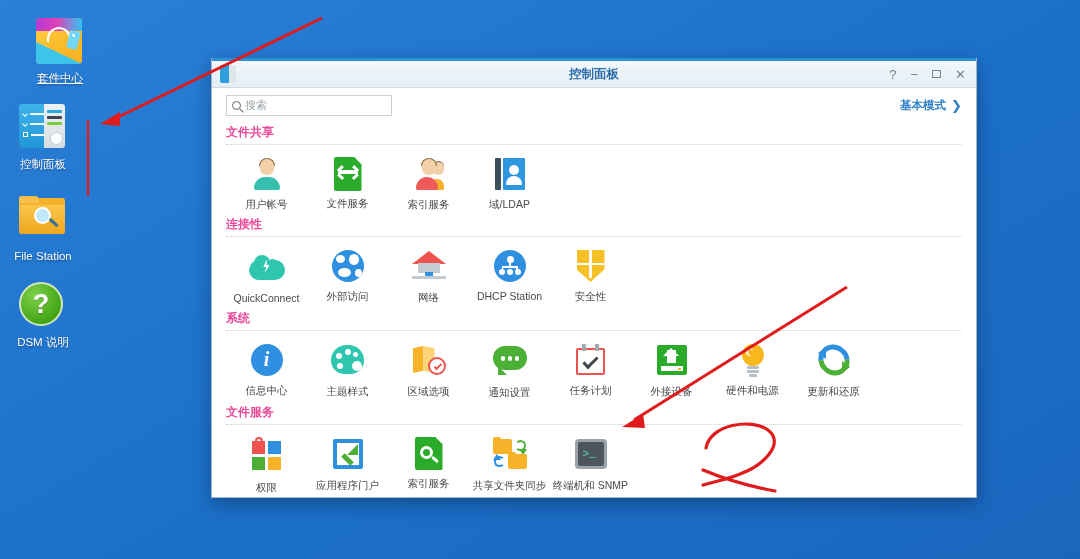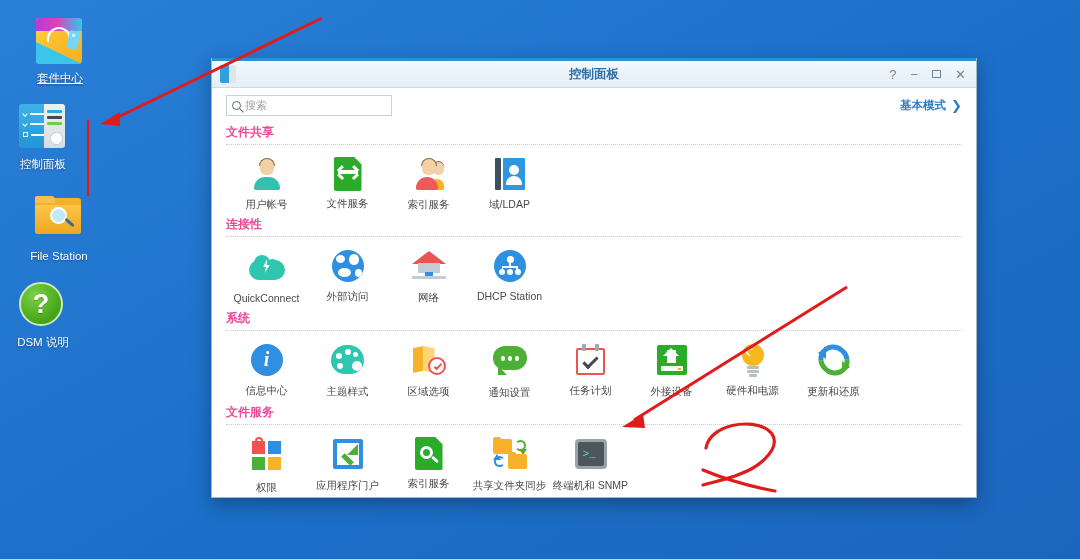--- a/index.html
+++ b/index.html
@@ -354,21 +354,21 @@
           <div class="bar" style="top:6px; background:#2aa9e0;"></div>
           <div class="bar" style="top:12px; background:#3f4a52;"></div>
           <div class="bar" style="top:18px; background:#7ccb3f;"></div>
           <div class="knob"></div>
         </div>
       </div>
     </div>
     <span class="lbl">控制面板</span>
   </div>
 
-  <div class="dicon" style="left:16px; top:196px;">
+  <div class="dicon" style="left:0px; top:196px;">
     <div class="glyph">
       <div class="fs">
           <div class="back"></div>
           <div class="tab"></div>
           <div class="front"></div>
         <div class="lens"></div>
           <div class="stick"></div>
         </div>
     </div>
     <span class="lbl">File Station</span>
@@ -508,20 +508,29 @@
                 <div class="hbar"></div>
                   <div class="s1"></div>
                   <div class="s2"></div>
                 <div class="c c2"></div>
                   <div class="c c3"></div>
                   <div class="c c4"></div>
                 </div>
             </div>
             <span class="t">DHCP Station</span>
           </div>
+          <div class="item">
+            <div class="ico">
+              <div class="ic-shield" style="margin:2px auto 0;">
+                  <div class="q hq"></div>
+                  <div class="q vq"></div>
+                </div>
+            </div>
+            <span class="t">安全性</span>
+          </div>
         </div>
       </div>
 
       <div class="section">
         <div class="sechead">系统</div>
         <div class="secline"></div>
         <div class="row">
           <div class="item">
             <div class="ico">
               <div class="ic-info" style="margin:2px auto 0;">i</div>

